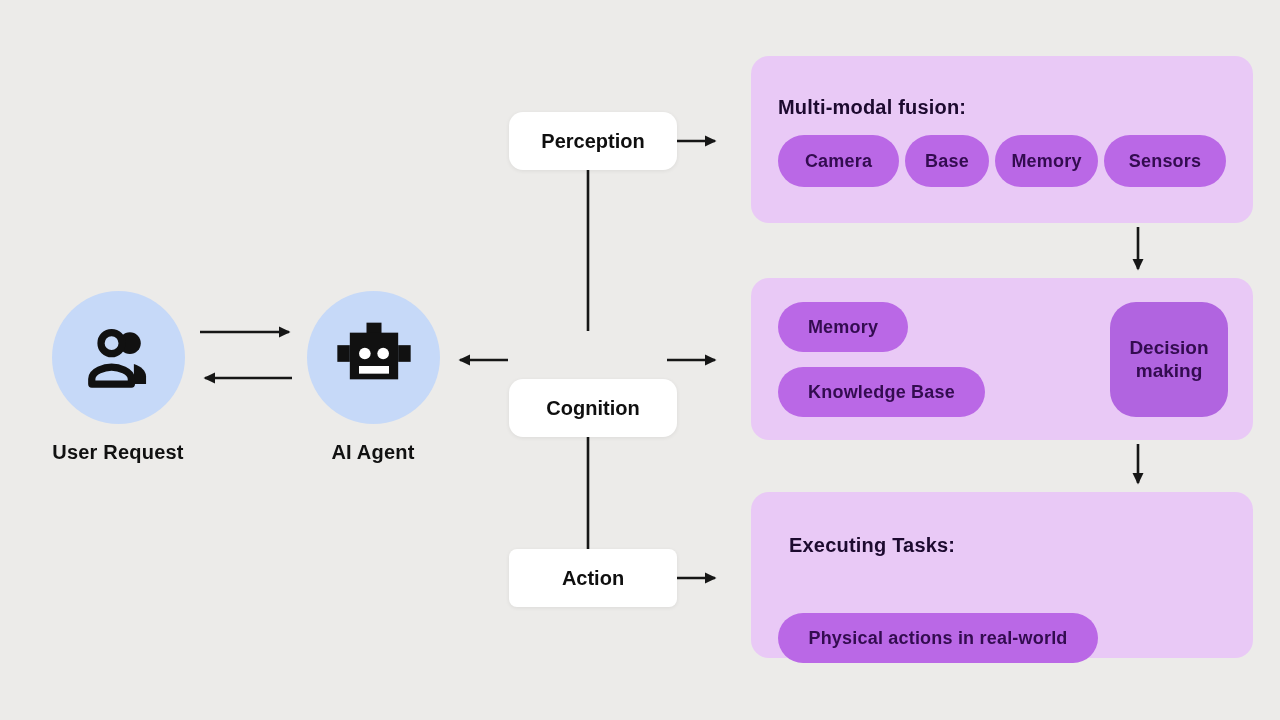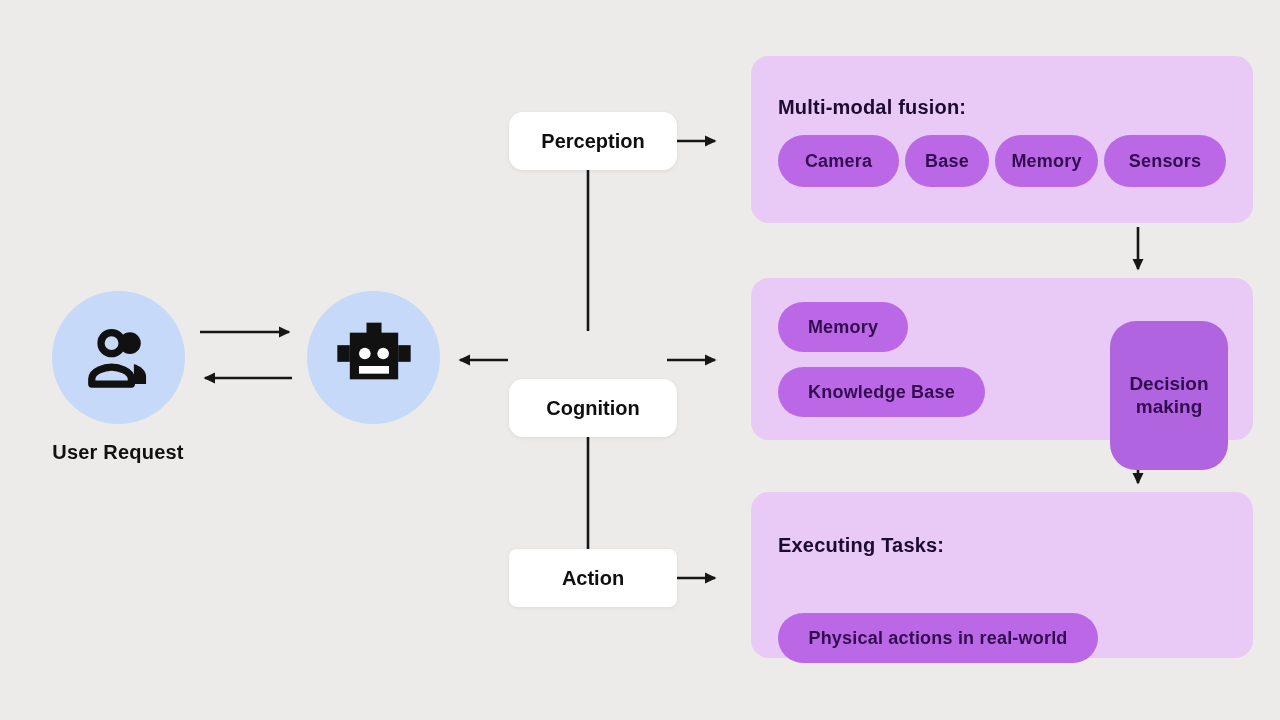--- a/index.html
+++ b/index.html
@@ -22,23 +22,23 @@
     border-radius:14px;display:flex;align-items:center;justify-content:center;
     font-size:20px;font-weight:bold;color:#0f0f0f;box-shadow:0 1px 4px rgba(0,0,0,.07);}
 
   .panel{position:absolute;left:751px;width:502px;background:var(--panel);border-radius:18px;}
   .panel-title{position:absolute;left:27px;font-size:20px;font-weight:bold;color:var(--heading-text);
     letter-spacing:.2px;}
   .pill{position:absolute;height:52px;border-radius:26px;background:var(--pill);
     display:flex;align-items:center;justify-content:center;font-size:18px;font-weight:bold;
     color:var(--pill-text);letter-spacing:.2px;}
   .pill.h50{height:50px;border-radius:25px;}
-  .decision-box{position:absolute;left:359px;top:24px;width:118px;height:149px;border-radius:26px;
+  .decision-box{position:absolute;left:359px;top:24px;width:118px;height:115px;border-radius:26px;
     background:var(--decision);display:flex;align-items:center;justify-content:center;text-align:center;
-    font-size:19px;font-weight:bold;color:var(--pill-text);line-height:1.2;padding:0 8px;margin-top:19px;}
+    font-size:19px;font-weight:bold;color:var(--pill-text);line-height:1.2;padding:0 8px;}
 </style>
 </head>
 <body>
 
 <div id="canvas">
 
   <svg id="connectors" viewBox="0 0 1280 720" xmlns="http://www.w3.org/2000/svg">
     <defs>
       <marker id="arw" markerUnits="userSpaceOnUse" markerWidth="14" markerHeight="14" refX="10" refY="6.5" orient="auto">
         <path d="M0 1 L11.5 6.5 L0 12 Z" fill="#161616"></path>
@@ -80,37 +80,38 @@
         <rect x="19.5" y="1" width="9" height="7" fill="#111"></rect>
         <rect x="9.5" y="7" width="29" height="28" fill="#111"></rect>
         <rect x="2" y="14.5" width="7.5" height="10" fill="#111"></rect>
         <rect x="38.5" y="14.5" width="7.5" height="10" fill="#111"></rect>
         <circle cx="18.5" cy="19.5" r="3.5" fill="#fff"></circle>
         <circle cx="29.5" cy="19.5" r="3.5" fill="#fff"></circle>
         <rect x="15" y="27" width="18" height="4.6" fill="#fff"></rect>
       </svg>
     </span>
   </div>
+  <div class="actor-label" style="left:253px;top:441px;">AI Agent</div>
 
   <div class="stage-box" style="top:112px;">Perception</div>
   <div class="stage-box" style="top:331px;margin-top:48px;">Cognition</div>
   <div class="stage-box" style="top:549px;border-radius:8px;">Action</div>
 
   <div class="panel" style="top:56px;height:167px;">
     <div class="panel-title" style="top:40px;">Multi-modal fusion:</div>
     <div class="pill" style="left:27px;top:79px;width:121px;">Camera</div>
     <div class="pill" style="left:154px;top:79px;width:84px;">Base</div>
     <div class="pill" style="left:244px;top:79px;width:103px;">Memory</div>
     <div class="pill" style="left:353px;top:79px;width:122px;">Sensors</div>
   </div>
 
   <div class="panel" style="top:278px;height:162px;">
     <div class="pill h50" style="left:27px;top:24px;width:130px;">Memory</div>
     <div class="pill h50" style="left:27px;top:89px;width:207px;">Knowledge Base</div>
     <div class="decision-box">Decision making</div>
   </div>
 
   <div class="panel" style="top:492px;height:166px;">
-    <div class="panel-title" style="top:42px;">Executing Tasks:</div>
+    <div class="panel-title" style="top:42px;margin-left:11px;">Executing Tasks:</div>
     <div class="pill h50" style="left:27px;top:81px;width:320px;margin-top:40px;">Physical actions in real-world</div>
   </div>
 
 </div>
 
 </body></html>

